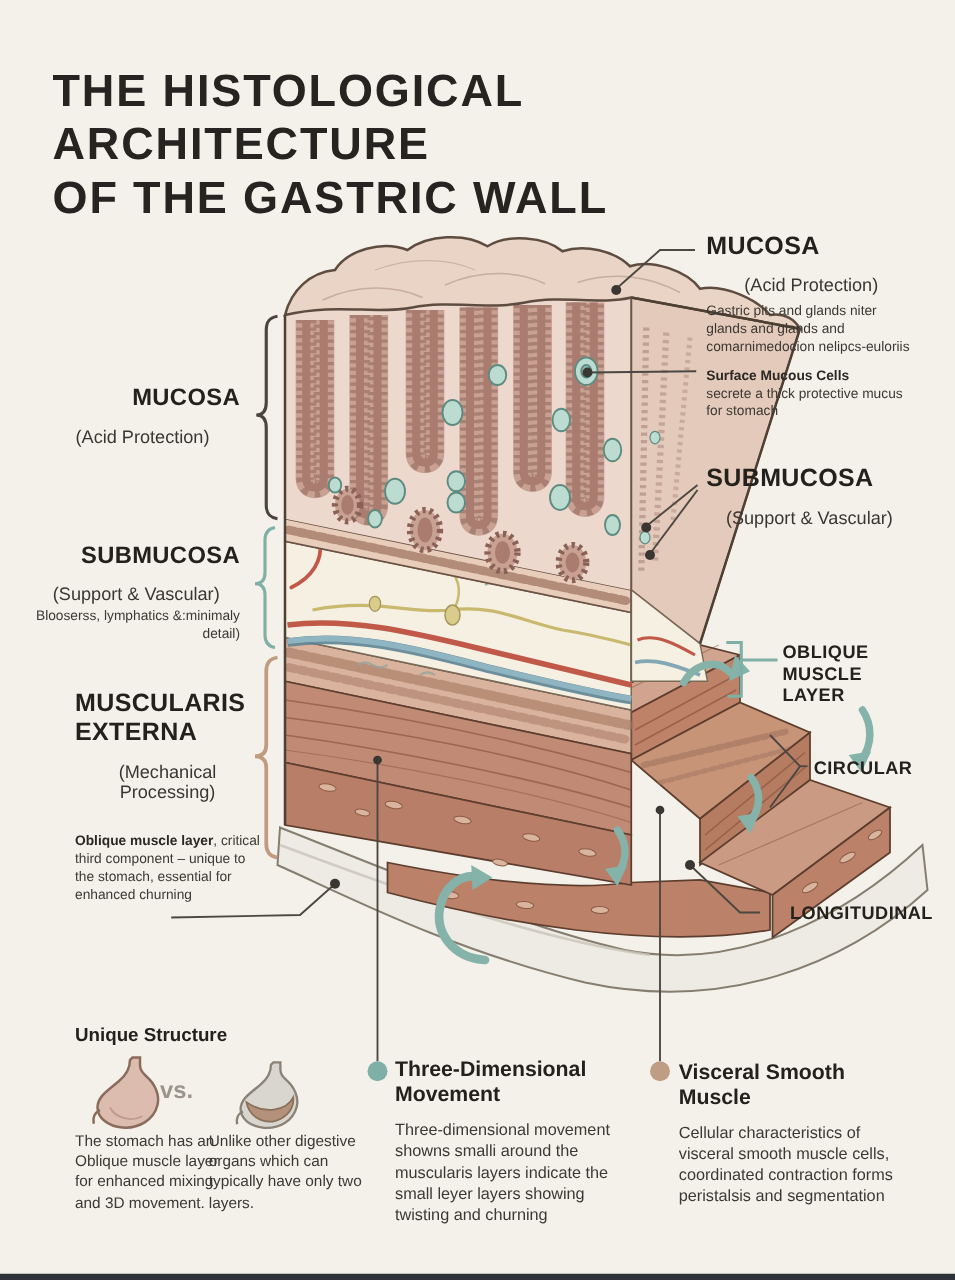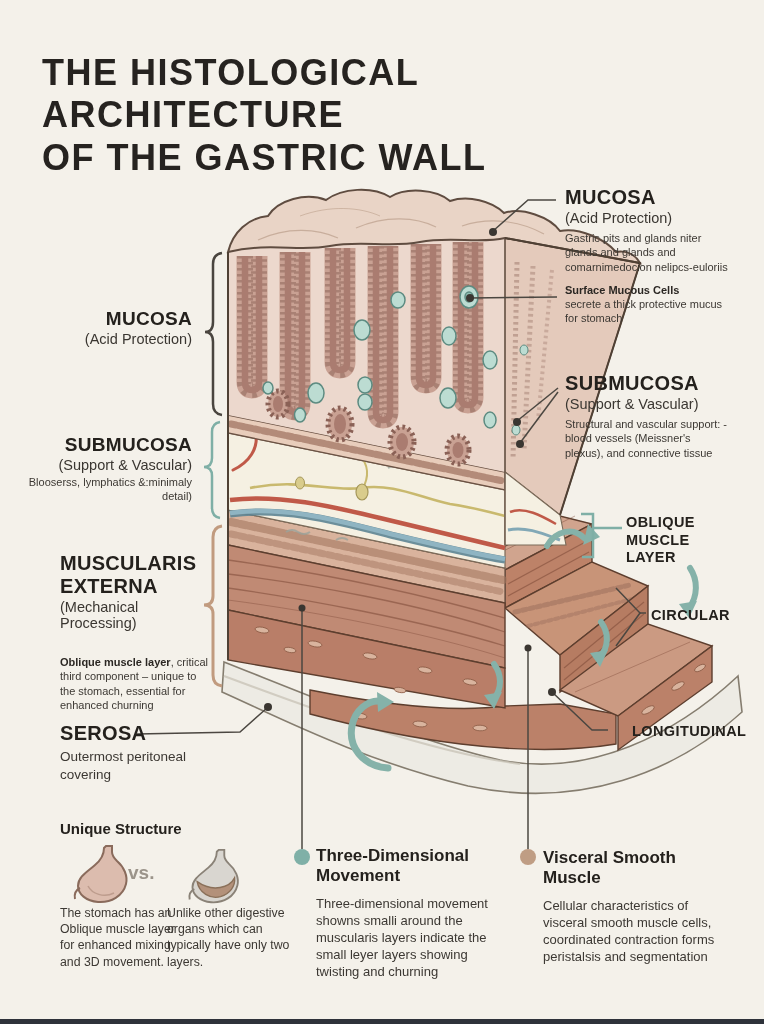--- a/index.html
+++ b/index.html
@@ -11,21 +11,21 @@
   }
   .abs{position:absolute;}
   .title{
     top:52px; left:42px; width:680px; text-align:left;
     font-size:36px; font-weight:700; letter-spacing:1.5px;
     line-height:1.18; color:#262320;
   }
   .svg-layer{top:0; left:0;}
   
   .lbl-title{font-size:19px; font-weight:700; color:#24211d; letter-spacing:.3px;}
-  .lbl-sub{font-size:14.5px; color:#3a3631; margin-top:1px;}
+  .lbl-sub{font-size:14.5px; color:#3a3631; margin-top:12px;text-align:center;}
   .lbl-desc{font-size:11px; line-height:1.3; color:#3c3833; margin-top:5px;}
   .lbl-bold{font-weight:700; color:#2b2723;}
   .ralign{text-align:right;}
   .small-cap{font-size:14.5px; font-weight:700; letter-spacing:.4px; color:#24211d; line-height:1.22;}
   .foot-h{font-size:17px; font-weight:700; color:#24211d; line-height:1.2;}
   .foot-p{font-size:13px; line-height:1.32; color:#3c3833; margin-top:8px;}
   .vs{font-size:19px; color:#9b948a; font-weight:700;}
   .bottom-strip{left:0; top:1019px; width:764px; height:5px; background:#2e323a;}
 </style>
 </head>
@@ -271,37 +271,32 @@
     <div class="lbl-sub">(Support &amp; Vascular)</div>
     <div class="lbl-desc" style="margin-top:2px;">Blooserss, lymphatics &amp;:minimaly detail)</div>
   </div>
 
   <div class="abs" style="left:60px; top:552px; width:148px;">
     <div class="lbl-title" style="font-size:20px; line-height:1.15;">MUSCULARIS EXTERNA</div>
     <div class="lbl-sub">(Mechanical Processing)</div>
     <div class="lbl-desc" style="margin-top:24px;"><span class="lbl-bold">Oblique muscle layer</span><span>, critical third component – unique to the stomach, essential for enhanced churning</span></div>
   </div>
 
-  <div class="abs" style="left:60px; top:722px; width:150px;">
-    <div class="lbl-title" style="font-size:20px;">SEROSA</div>
-    <div class="lbl-desc" style="margin-top:3px; font-size:13.5px;">Outermost peritoneal covering</div>
-  </div>
 
   <div class="abs" style="left:565px; top:186px; width:168px;">
     <div class="lbl-title" style="font-size:20px;">MUCOSA</div>
     <div class="lbl-sub">(Acid Protection)</div>
     <div class="lbl-desc">Gastric pits and glands niter glands and glands and comarnimedocion nelipcs-euloriis</div>
     <div class="lbl-desc lbl-bold" style="margin-top:9px;">Surface Mucous Cells</div>
     <div class="lbl-desc" style="margin-top:0;">secrete a thick protective mucus for stomach</div>
   </div>
 
   <div class="abs" style="left:565px; top:372px; width:165px;">
     <div class="lbl-title" style="font-size:20px;">SUBMUCOSA</div>
     <div class="lbl-sub">(Support &amp; Vascular)</div>
-    <div class="lbl-desc">Structural and vascular support: - blood vessels (Meissner's plexus), and connective tissue</div>
   </div>
 
   <div class="abs small-cap" style="left:626px; top:514px; width:84px;">OBLIQUE MUSCLE LAYER</div>
   <div class="abs small-cap" style="left:651px; top:607px; width:90px;">CIRCULAR</div>
   <div class="abs small-cap" style="left:632px; top:723px; width:110px;">LONGITUDINAL</div>
 
   <div class="abs" style="left:60px; top:820px; width:160px;">
     <div class="foot-h" style="font-size:15px;">Unique Structure</div>
   </div>
 

